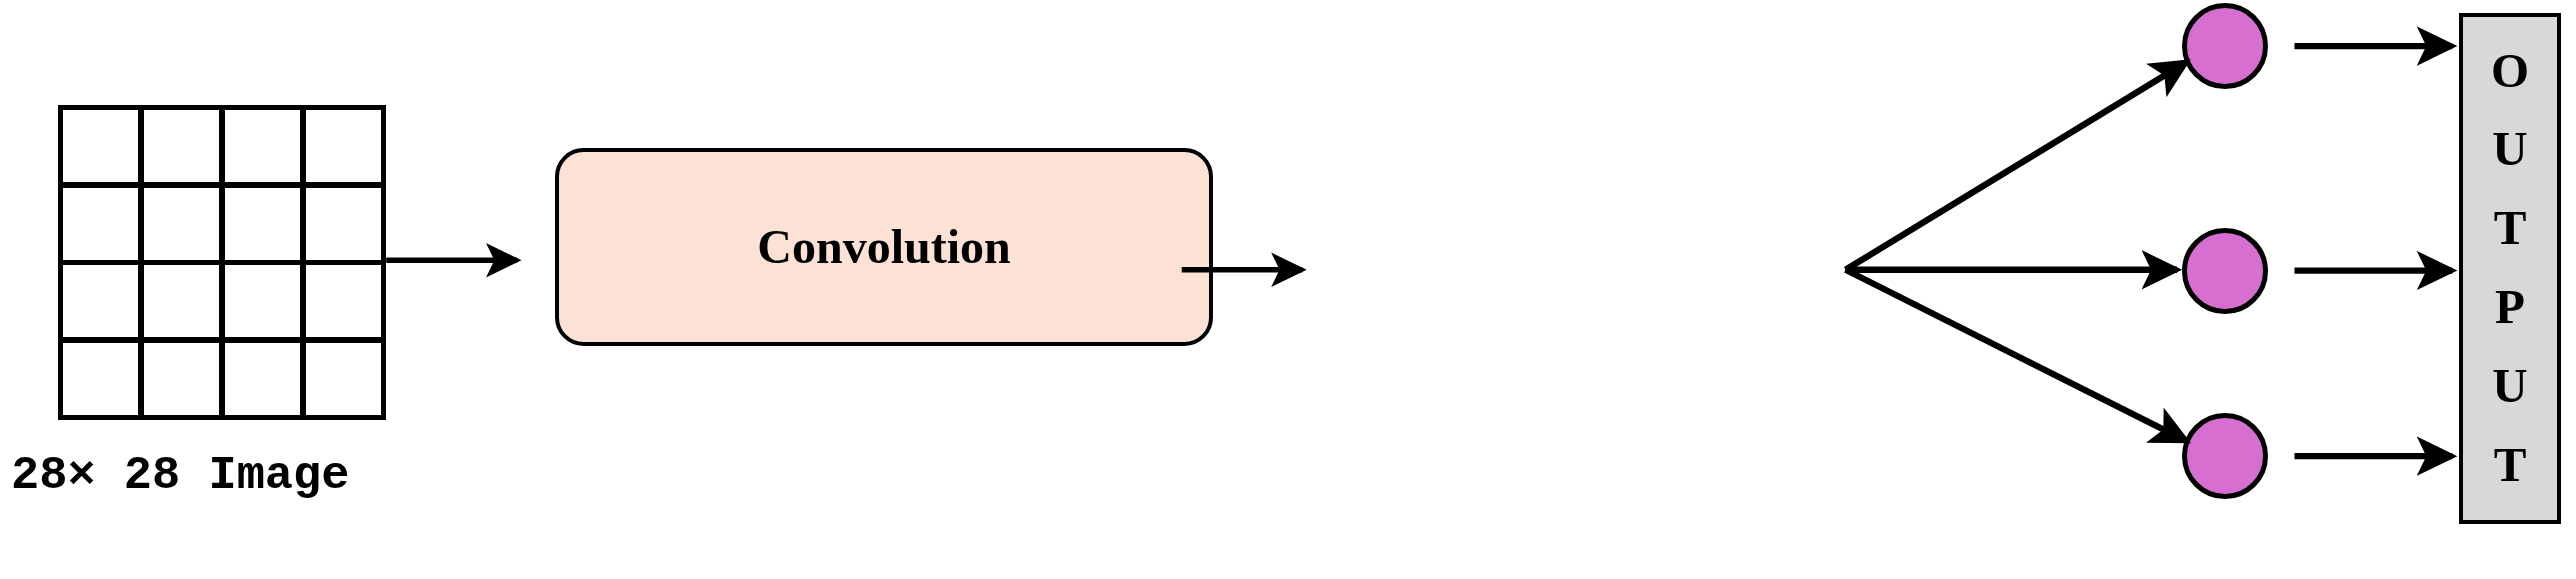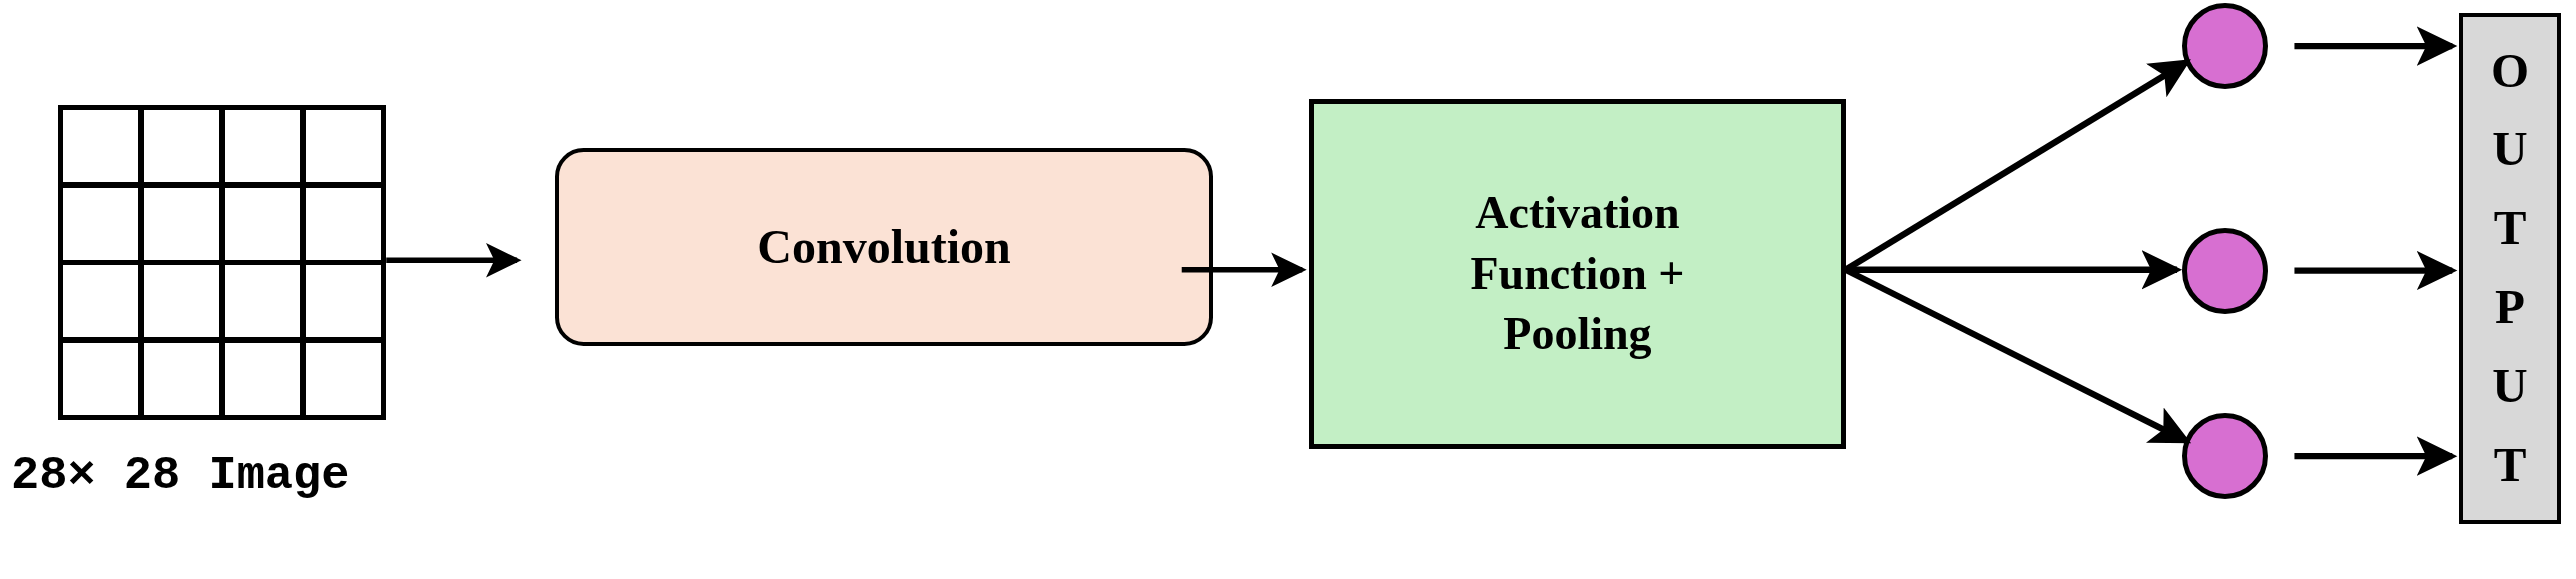--- a/index.html
+++ b/index.html
@@ -175,25 +175,20 @@
     <div class="cell"></div>
     <div class="cell"></div>
   </div>
 
   <div id="image-label">28× 28 Image</div>
 
   <div id="conv-box">
     <div class="box-text">Convolution</div>
   </div>
 
-  <div id="act-box">
-    <div class="box-text">Activation
-Function +
-Pooling</div>
-  </div>
 
   <div class="neuron" id="neuron-0"></div>
   <div class="neuron" id="neuron-1"></div>
   <div class="neuron" id="neuron-2"></div>
 
 
   <div id="output-box">
     <span class="out-letter">O</span>
     <span class="out-letter">U</span>
     <span class="out-letter">T</span>

